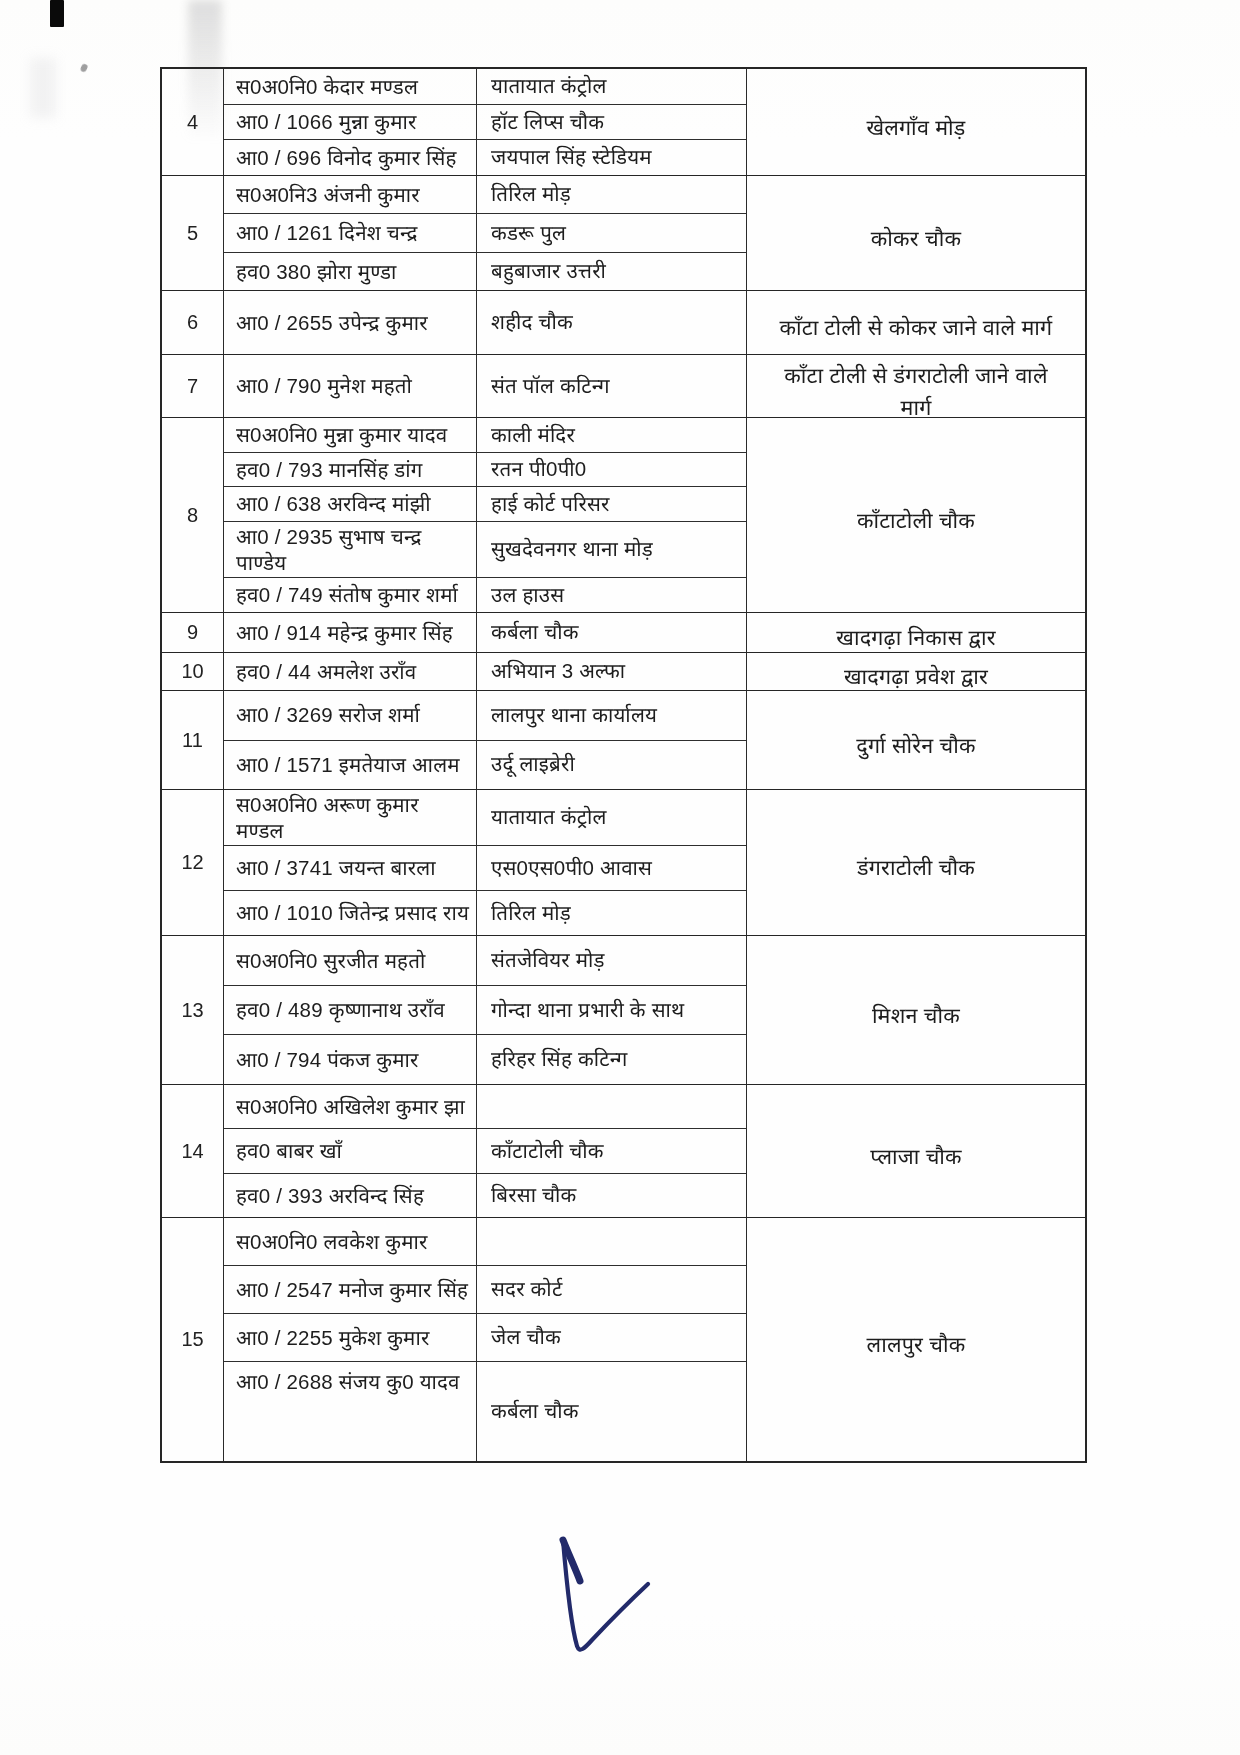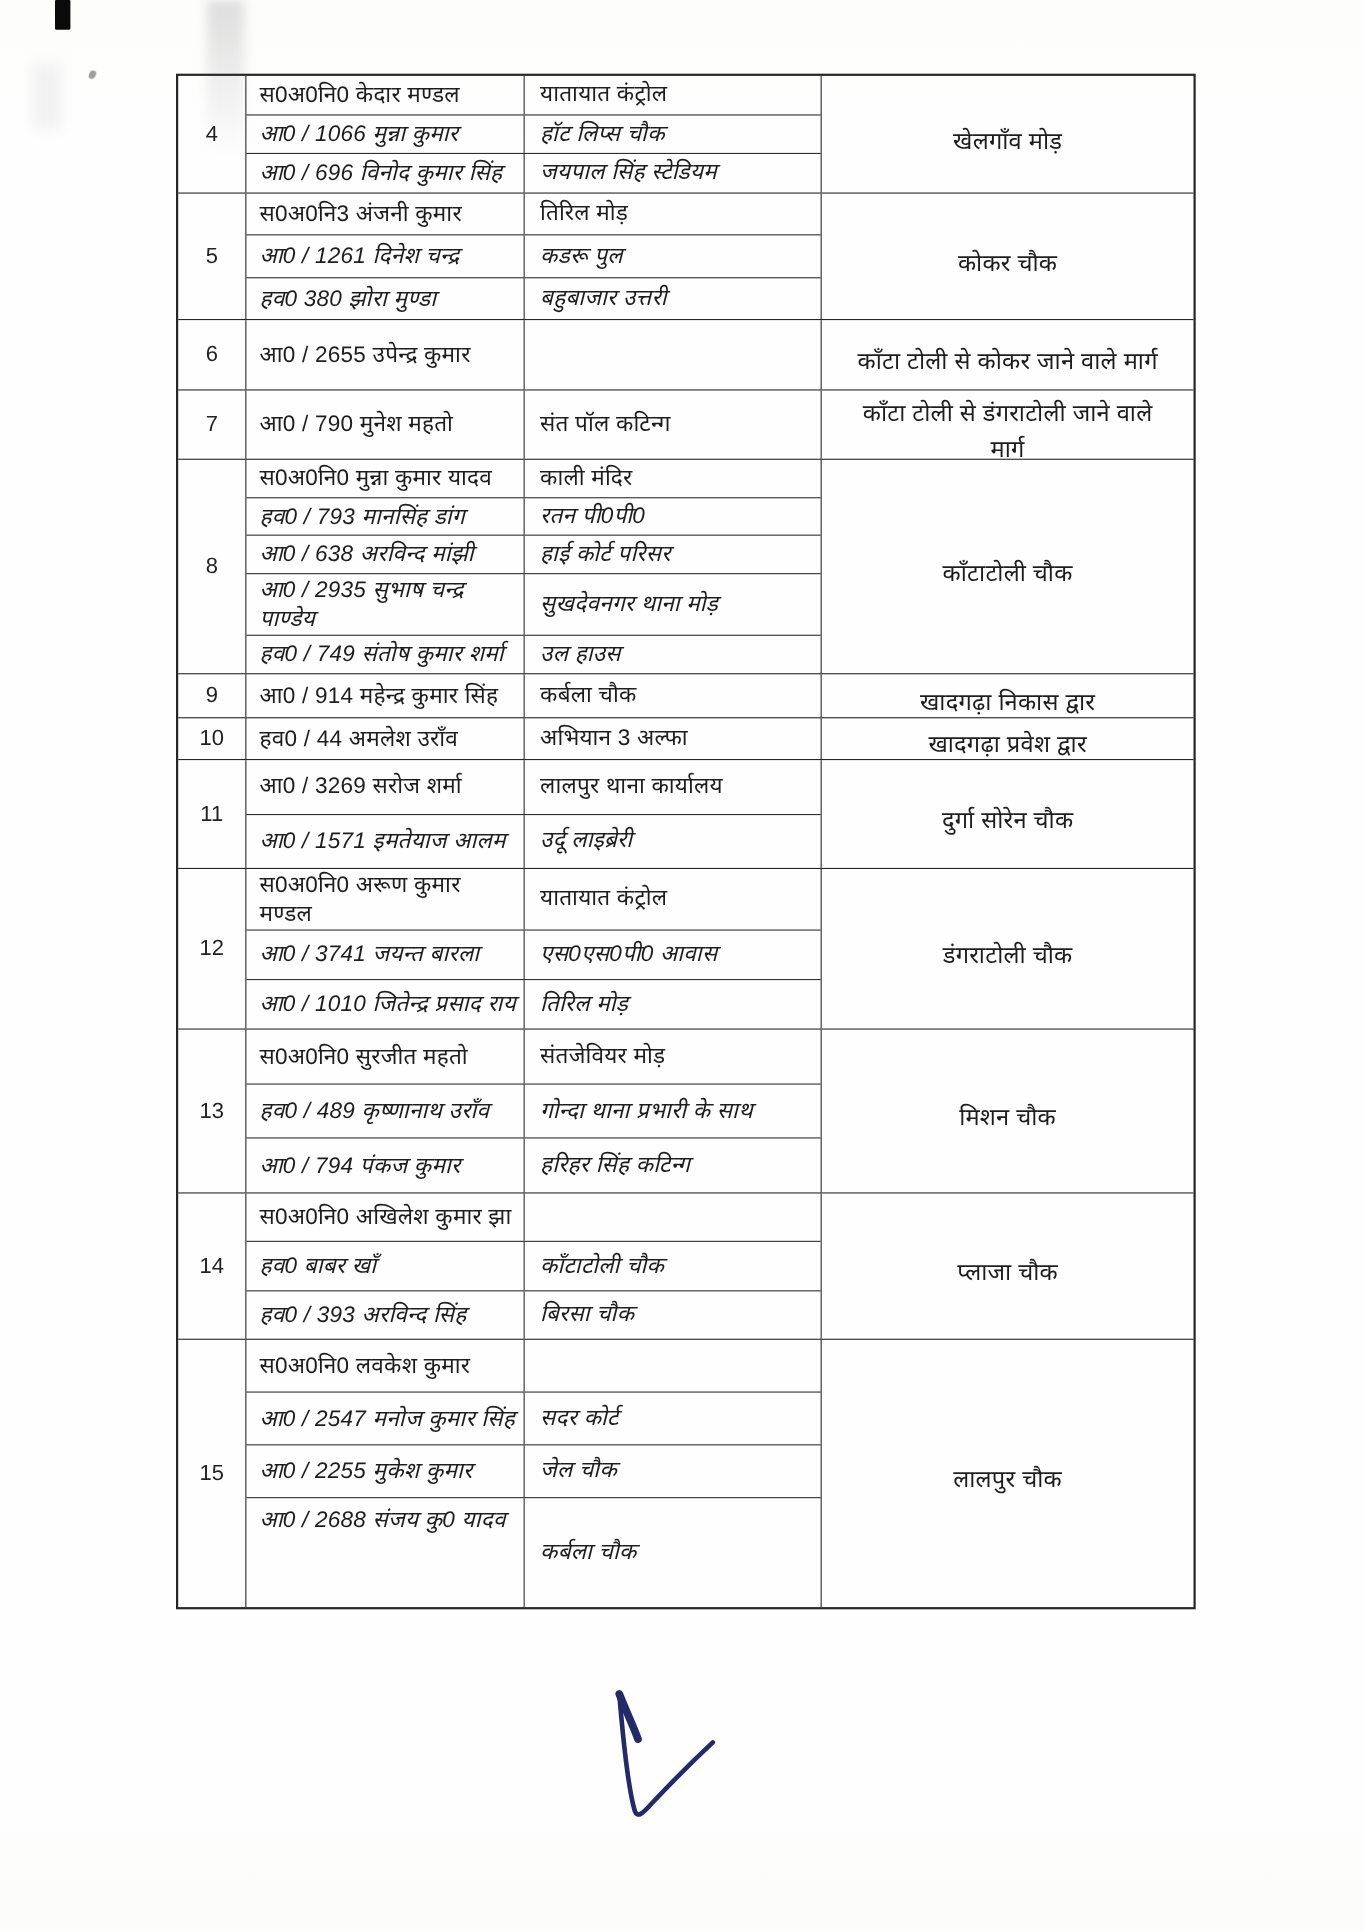--- a/index.html
+++ b/index.html
@@ -25,21 +25,21 @@
   .roster{position:absolute;left:160px;top:67px;width:927px;box-sizing:border-box;
     border:2.2px solid #262626;background:transparent;color:#1d1d1d;}
   .group{display:flex;box-sizing:border-box;}
   .group + .group{border-top:1.9px solid #262626;}
   .serial{width:62px;flex:0 0 62px;box-sizing:border-box;border-right:1.7px solid #2a2a2a;
     display:flex;align-items:center;justify-content:center;
     font-size:20px;font-weight:500;color:#222;}
   .middle{flex:1 1 auto;display:flex;flex-direction:column;box-sizing:border-box;
     border-right:1.7px solid #2a2a2a;}
   .member{display:flex;box-sizing:border-box;flex:1 1 0;}
-  .member + .member{border-top:1.5px solid #2e2e2e;font-style:italic;}
+  .member + .member{border-top:1.5px solid #2e2e2e;}
   .cell{box-sizing:border-box;display:flex;align-items:center;}
   .name{width:253px;flex:0 0 253px;border-right:1.5px solid #2e2e2e;padding:2px 4px 2px 12px;
     font-size:20.5px;font-weight:500;letter-spacing:0.2px;line-height:1.25;}
   .loc{flex:1 1 auto;padding:2px 4px 2px 14px;
     font-size:20.5px;font-weight:500;letter-spacing:0.2px;line-height:1.3;}
   .posting{width:338px;flex:0 0 338px;box-sizing:border-box;display:flex;align-items:center;
     justify-content:center;text-align:center;font-size:21.5px;font-weight:500;letter-spacing:0.2px;margin-top:12px;}
   .posting span{display:block;padding:0 28px;line-height:1.5;}
   .name.top-align{align-items:flex-start;padding-top:7px;}
 
@@ -126,20 +126,23 @@
           <span>कोकर चौक</span>
         </div>
       </div>
       <div class="group" style="height: 64px;">
         <div class="serial">6</div>
         <div class="middle">
           <div class="member">
             <div class="cell name">
               <span>आ0 / 2655 उपेन्द्र कुमार</span>
             </div>
+            <div class="cell loc">
+              <span>शहीद चौक</span>
+            </div>
           </div>
         </div>
         <div class="posting">
           <span>काँटा टोली से कोकर जाने वाले मार्ग</span>
         </div>
       </div>
       <div class="group" style="height: 63px;">
         <div class="serial">7</div>
         <div class="middle">
           <div class="member">

